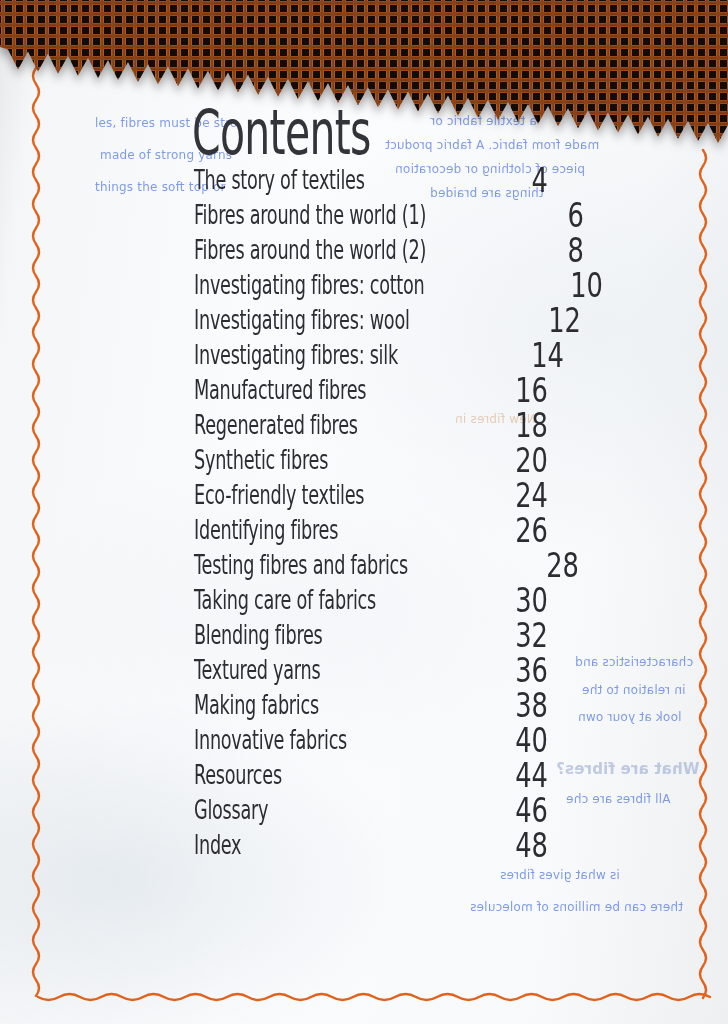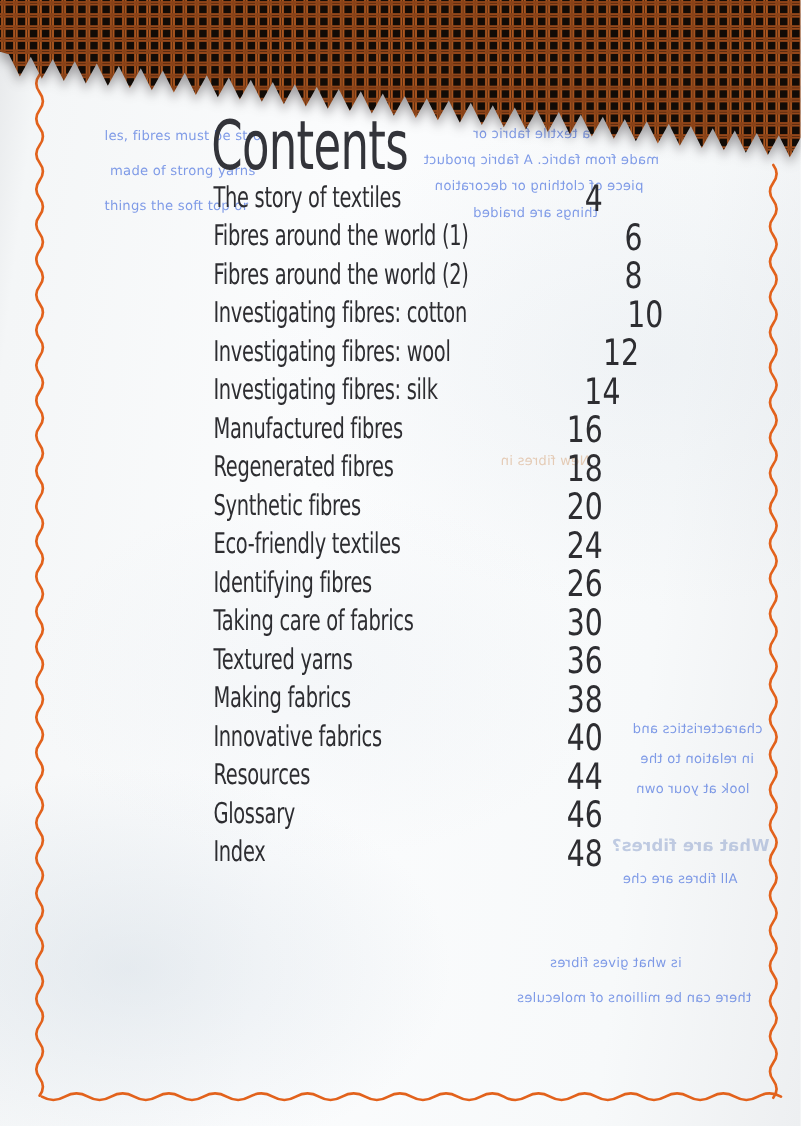--- a/index.html
+++ b/index.html
@@ -127,22 +127,30 @@
     </div>
   <div class="toc-row">
       <span class="toc-label">Eco-friendly textiles</span>
       <span class="toc-page">24</span>
     </div>
   <div class="toc-row">
       <span class="toc-label">Identifying fibres</span>
       <span class="toc-page">26</span>
     </div>
   <div class="toc-row">
+      <span class="toc-label">Testing fibres and fabrics</span>
+      <span class="toc-page">28</span>
+    </div>
+  <div class="toc-row">
       <span class="toc-label">Taking care of fabrics</span>
       <span class="toc-page">30</span>
+    </div>
+  <div class="toc-row">
+      <span class="toc-label">Blending fibres</span>
+      <span class="toc-page">32</span>
     </div>
   <div class="toc-row">
       <span class="toc-label">Textured yarns</span>
       <span class="toc-page">36</span>
     </div>
   <div class="toc-row">
       <span class="toc-label">Making fabrics</span>
       <span class="toc-page">38</span>
     </div>
   <div class="toc-row">

